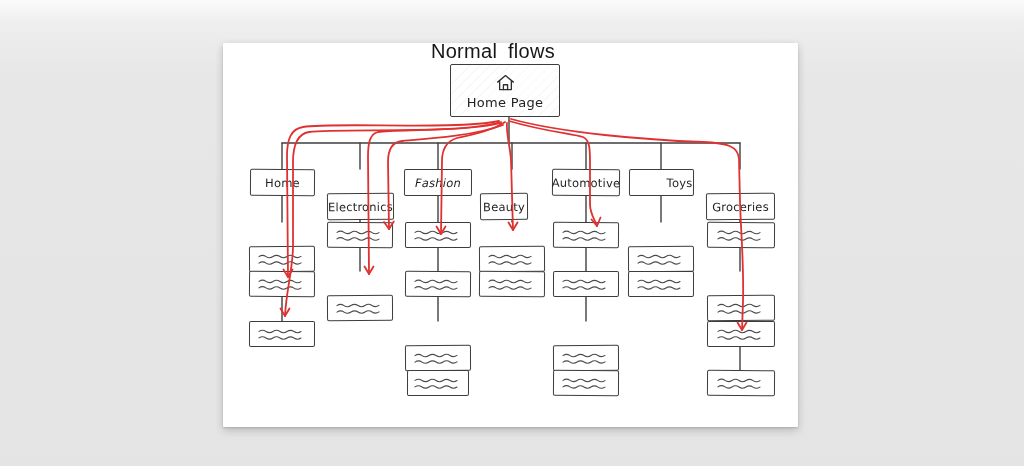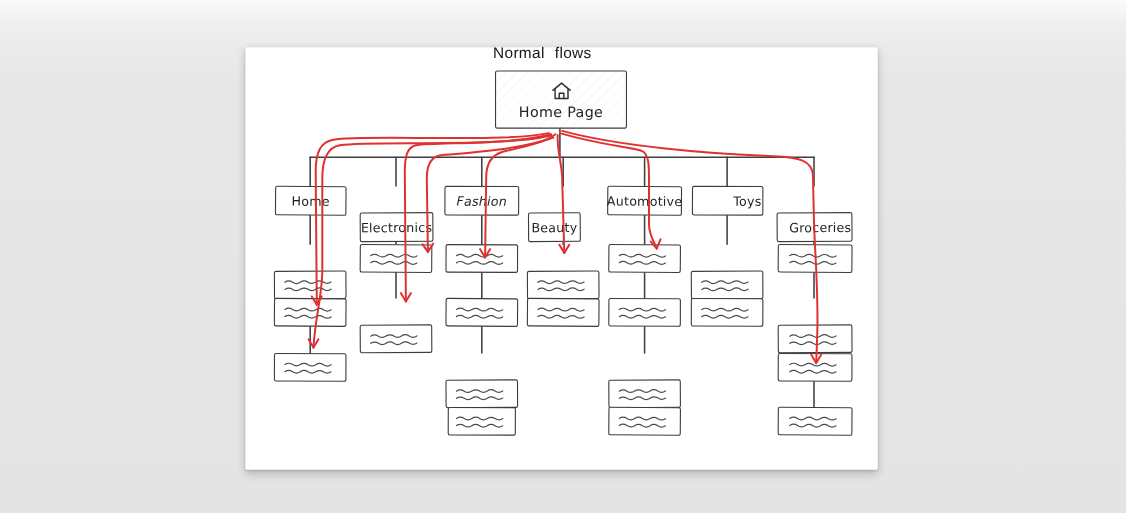--- a/index.html
+++ b/index.html
@@ -21,21 +21,21 @@
     background: #ffffff;
     border-radius: 1px;
     box-shadow: 0 3px 9px rgba(0,0,0,0.20), 0 1px 2px rgba(0,0,0,0.12);
   }
   .title {
     position: absolute;
     left: 223px; top: 40px;
     width: 540px;
     text-align: center;
     font-family: "Liberation Sans", sans-serif;
-    font-size: 14px;
+    font-size: 20px;
     letter-spacing: 0.3px;
     word-spacing: 5px;
     color: #161616;
     z-index: 4;
   }
   svg.layer {
     position: absolute; left: 0; top: 0;
     width: 1024px; height: 466px;
     pointer-events: none;
   }
@@ -46,21 +46,21 @@
     background: #ffffff;
     border: 1.6px solid #3c3c3c;
     border-radius: 2px;
     z-index: 3;
     display: flex;
     align-items: center;
     justify-content: center;
     flex-direction: column;
   }
   .root-node {
-    left: 450px; top: 64px; width: 120px; height: 53px;
+    left: 450px; top: 64px; width: 110px; height: 53px;
     background:
       repeating-linear-gradient(-45deg, rgba(80,80,80,0.045) 0 1px, transparent 1px 7px),
       #ffffff;
     gap: 1px;
     justify-content: center;
   }
   .root-label {
     font-size: 13px;
     color: #222222;
     letter-spacing: 0.3px;
@@ -158,21 +158,21 @@
   </div>
   <div class="node cat-node r2" style="left:480px;width:48px;">
     <span>Beauty</span>
   </div>
   <div class="node cat-node r1" style="left:552px;width:68px;">
     <span>Automotive</span>
   </div>
   <div class="node cat-node r3" style="left:629px;width:65px;padding-left:36px;">
     <span>Toys</span>
   </div>
-  <div class="node cat-node r2" style="left:706px;width:69px;align-items:flex-end;">
+  <div class="node cat-node r2" style="left:706px;width:69px;">
     <span>Groceries</span>
   </div>
 
   <div class="node child-node r2" style="left:249px;top:222px;">
       <svg width="52" height="15">
         <use href="#squig"></use>
       </svg>
     </div>
   <div class="node child-node r1" style="left:249px;top:271px;">
       <svg width="52" height="15">

